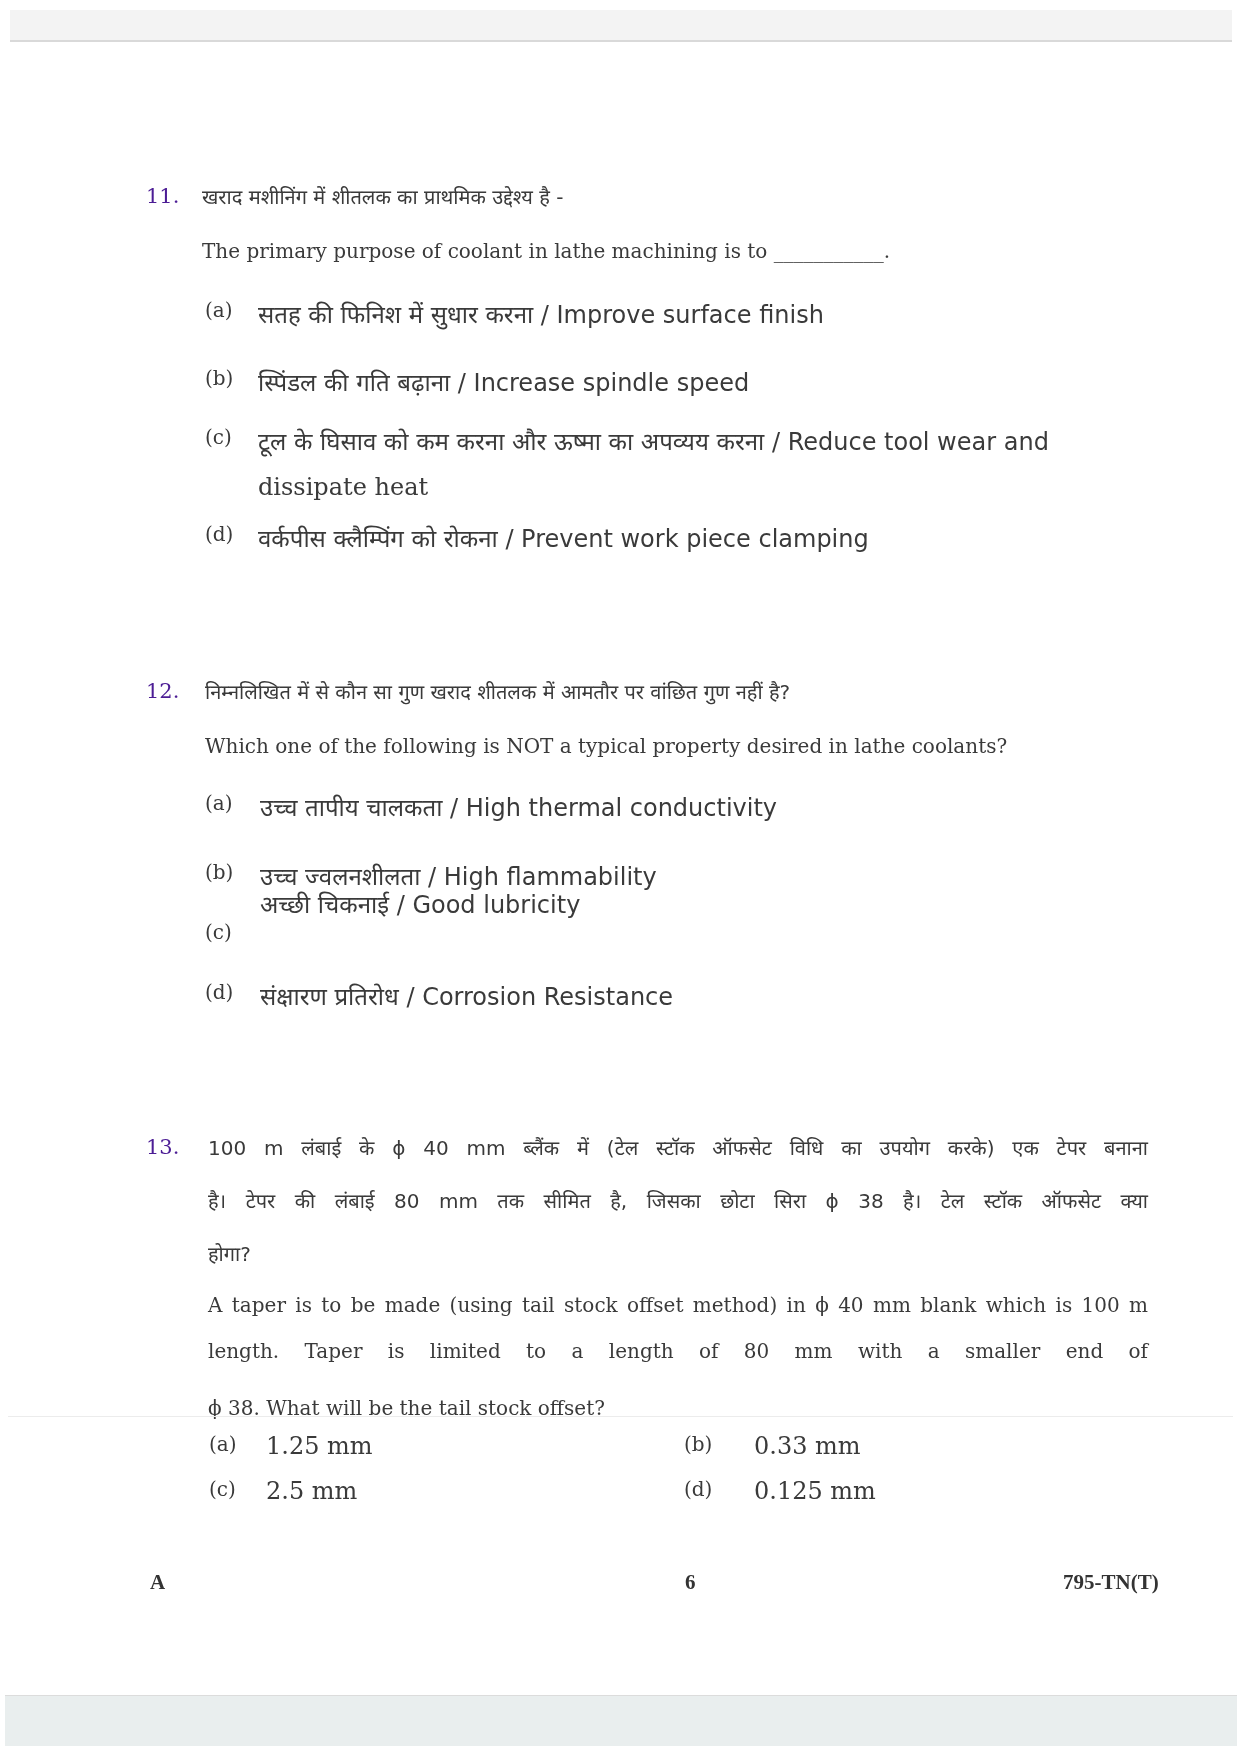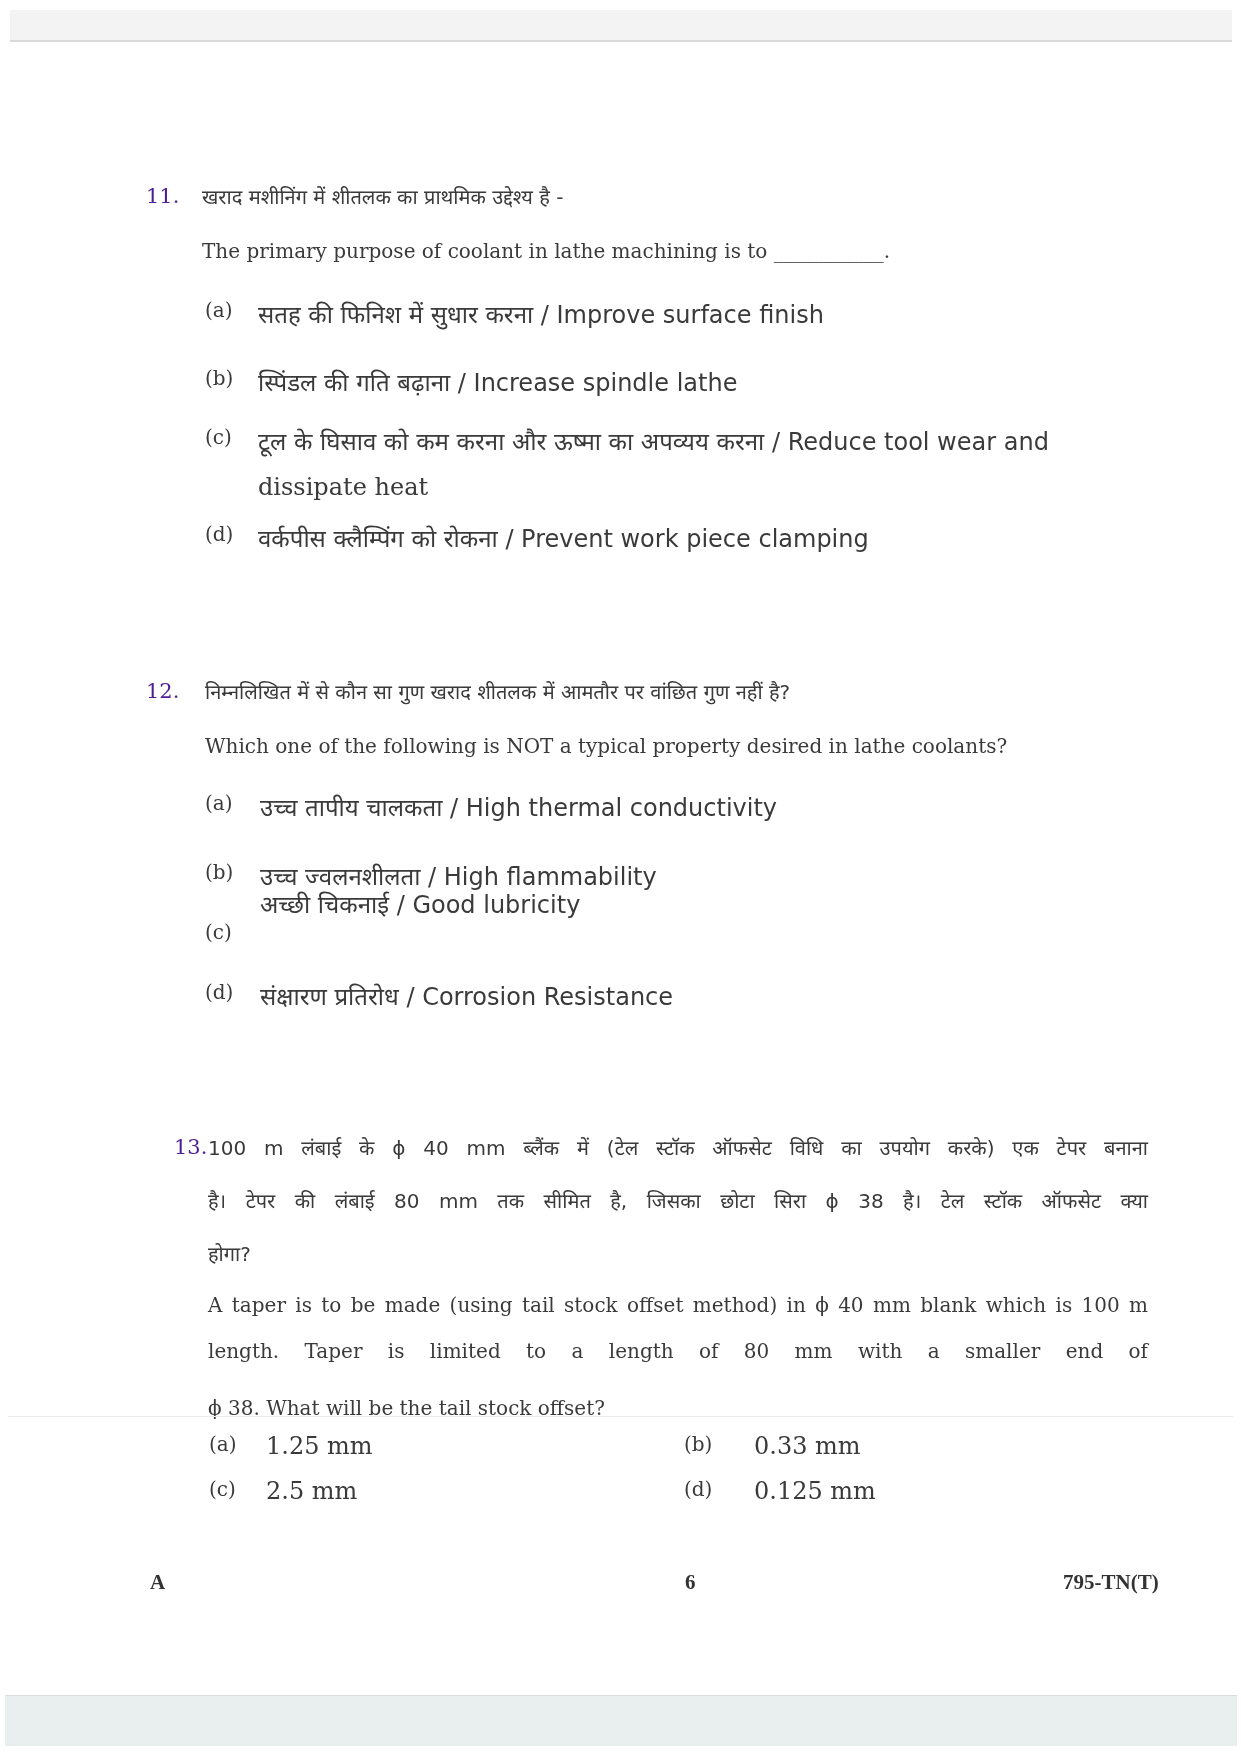--- a/index.html
+++ b/index.html
@@ -45,21 +45,21 @@
 
 <div class="q">
   <span class="qnum" style="left:146px; top:184px;">11.</span>
   <span class="line hi" style="left:202px; top:183px;">खराद मशीनिंग में शीतलक का प्राथमिक उद्देश्य है -</span>
   <span class="line en" style="left:202px; top:239px;">The primary purpose of coolant in lathe machining is to ___________.</span>
 
   <span class="opt-label" style="left:205px; top:298px;">(a)</span>
   <span class="opt-text hi" style="left:258px; top:297px;">सतह की फिनिश में सुधार करना / Improve surface finish</span>
 
   <span class="opt-label" style="left:205px; top:366px;">(b)</span>
-  <span class="opt-text hi" style="left:258px; top:365px;">स्पिंडल की गति बढ़ाना / Increase spindle lathe</span>
+  <span class="opt-text hi" style="left:258px; top:365px;">स्पिंडल की गति बढ़ाना / Increase spindle speed</span>
 
   <span class="opt-label" style="left:205px; top:425px;">(c)</span>
   <span class="opt-text hi" style="left:258px; top:424px;">टूल के घिसाव को कम करना और ऊष्मा का अपव्यय करना / Reduce tool wear and</span>
   <span class="opt-text en" style="left:258px; top:473px;">dissipate heat</span>
 
   <span class="opt-label" style="left:205px; top:522px;">(d)</span>
   <span class="opt-text hi" style="left:258px; top:521px;">वर्कपीस क्लैम्पिंग को रोकना / Prevent work piece clamping</span>
 </div>
 
 <div class="q">
@@ -74,21 +74,21 @@
   <span class="opt-text hi" style="left:260px; top:859px;">उच्च ज्वलनशीलता / High flammability</span>
 
   <span class="opt-label" style="left:205px; top:920px;">(c)</span>
   <span class="opt-text hi" style="left:260px; top:887px;">अच्छी चिकनाई / Good lubricity</span>
 
   <span class="opt-label" style="left:205px; top:980px;">(d)</span>
   <span class="opt-text hi" style="left:260px; top:979px;">संक्षारण प्रतिरोध / Corrosion Resistance</span>
 </div>
 
 <div class="q">
-  <span class="qnum" style="left:146px; top:1135px;margin-left:28px;">13.</span>
+  <span class="qnum" style="left:146px; top:1135px;">13.</span>
   <div class="line hi just" style="left:208px; top:1134px; width:940px;">100 m लंबाई के ϕ 40 mm ब्लैंक में (टेल स्टॉक ऑफसेट विधि का उपयोग करके) एक टेपर बनाना</div>
   <div class="line hi just" style="left:208px; top:1187px; width:940px;">है। टेपर की लंबाई 80 mm तक सीमित है, जिसका छोटा सिरा ϕ 38 है। टेल स्टॉक ऑफसेट क्या</div>
   <div class="line hi" style="left:208px; top:1240px;">होगा?</div>
 
   <div class="line en just" style="left:208px; top:1293px; width:940px;">A taper is to be made (using tail stock offset method) in ϕ 40 mm blank which is 100 m</div>
   <div class="line en just" style="left:208px; top:1331px; width:940px;margin-top:8px;">length.   Taper is limited to a length of 80 mm with a smaller end of</div>
   <div class="line en" style="left:208px; top:1368px;margin-top:28px;">ϕ 38.  What will be the tail stock offset?</div>
 
   <div class="faint-line" style="top:1416px;"></div>
 

